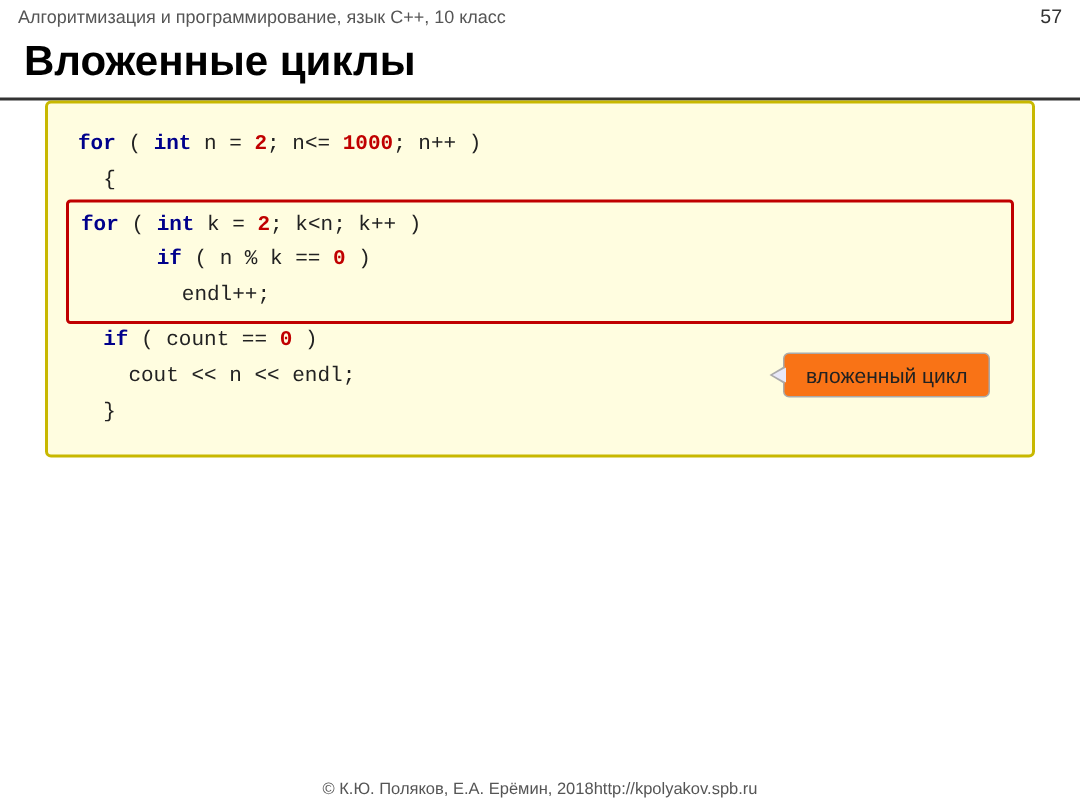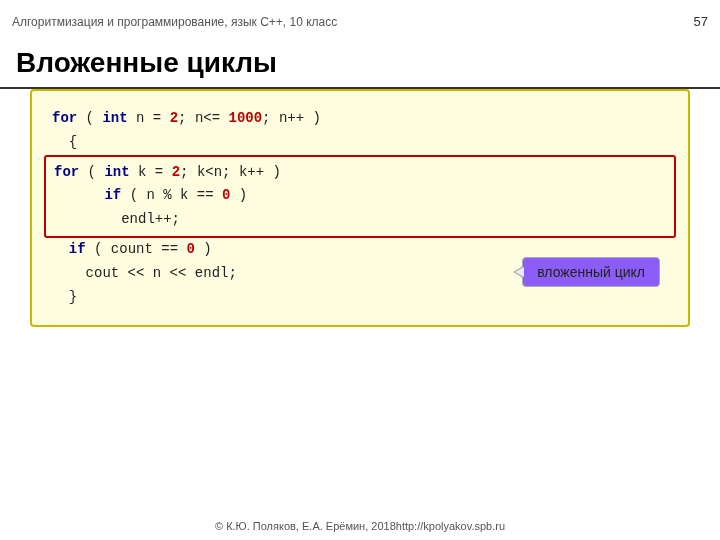--- a/index.html
+++ b/index.html
@@ -8,21 +8,21 @@
       height: 540px;
       font-family: Arial, sans-serif;
       background: #fff;
       overflow: hidden;
       position: relative;
     }
     .header {
       display: flex;
       justify-content: space-between;
       align-items: center;
-      padding: 14px 12px;
+      padding: 3px 12px;
       font-size: 12px;
       color: #555;
       gap: 20px;
     }
     .page-number {
       font-size: 13px;
       color: #333;
     }
     .title-section {
       padding: 4px 16px 8px 16px;
@@ -66,21 +66,21 @@
       left: 0;
       right: 0;
       display: flex;
       justify-content: center;
       padding: 0 14px;
       font-size: 11px;
       color: #555;
     }
     .tooltip {
       position: absolute;
-      background: #8b5cf6;
+      background: #f97316;
       border: 1.5px solid #aaa;
       border-radius: 4px;
       padding: 6px 14px;
       font-size: 14px;
       color: #222;
       white-space: nowrap;
       right: 60px;
       top: 168px;
     }
     .tooltip::before {

